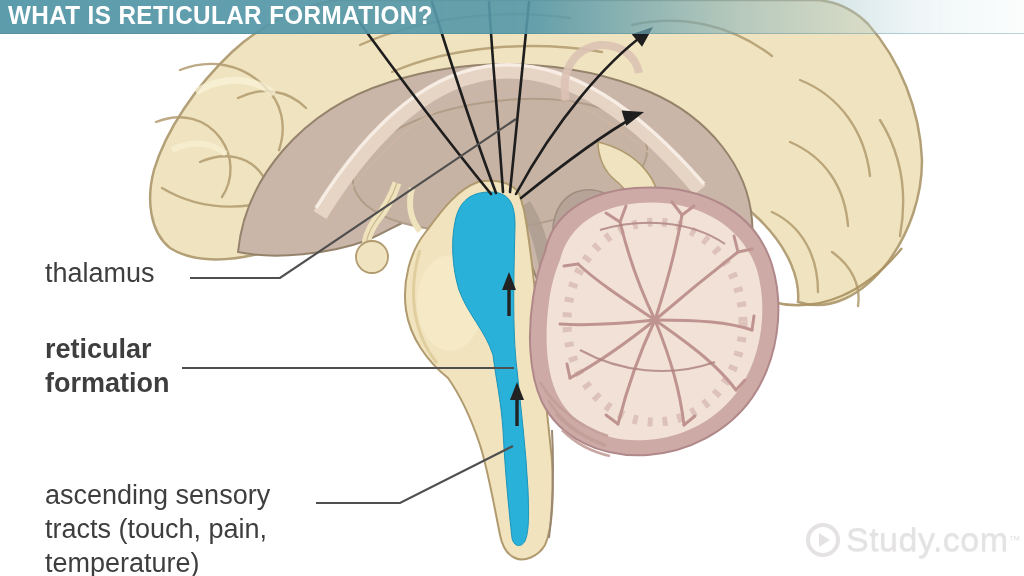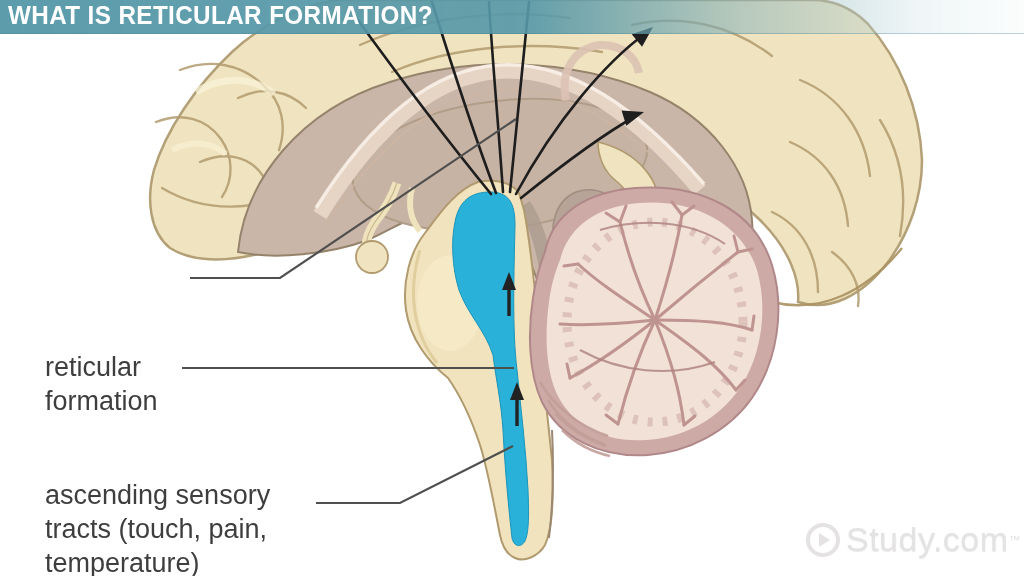--- a/index.html
+++ b/index.html
@@ -20,21 +20,21 @@
   }
   .banner .title{
     position:absolute;left:8px;top:1px;
     color:#ffffff;font-size:25px;font-weight:700;letter-spacing:.4px;
     transform:scaleX(.97);transform-origin:left center;white-space:nowrap;
   }
   .diagram-label{
     position:absolute;color:#3e3e3e;font-size:27px;line-height:34px;
   }
   .label-thalamus{left:45px;top:256px;width:200px;}
-  .label-reticular{left:45px;top:350px;width:150px;}
+  .label-reticular{left:45px;top:332px;width:150px;font-weight:bold;}
   .label-ascending{left:45px;top:478px;width:262px;}
   .watermark{
     position:absolute;left:806px;top:520px;display:flex;align-items:center;
     color:#e4e2e3;
   }
   .watermark .play-circle{
     width:26px;height:26px;border:4px solid #e4e2e3;border-radius:50%;
     position:relative;margin-right:6px;flex:0 0 auto;
   }
   .watermark .play-tri{
@@ -233,20 +233,21 @@
       <polyline points="190,278 280,278 516,119"></polyline>
       <line x1="182" y1="368" x2="514" y2="368"></line>
       <polyline points="316,503 400,503 513,446"></polyline>
     </g>
   </svg>
 
   <div class="banner">
     <span class="title">WHAT IS RETICULAR FORMATION?</span>
   </div>
 
+  <div class="diagram-label label-thalamus">thalamus</div>
   <div class="diagram-label label-reticular">reticular formation</div>
   <div class="diagram-label label-ascending">ascending sensory tracts (touch, pain, temperature)</div>
 
   <div class="watermark">
     <span class="play-circle">
       <span class="play-tri"></span>
     </span>
     <span class="wm-text">Study.com</span>
     <span class="wm-tm">™</span>
   </div>

